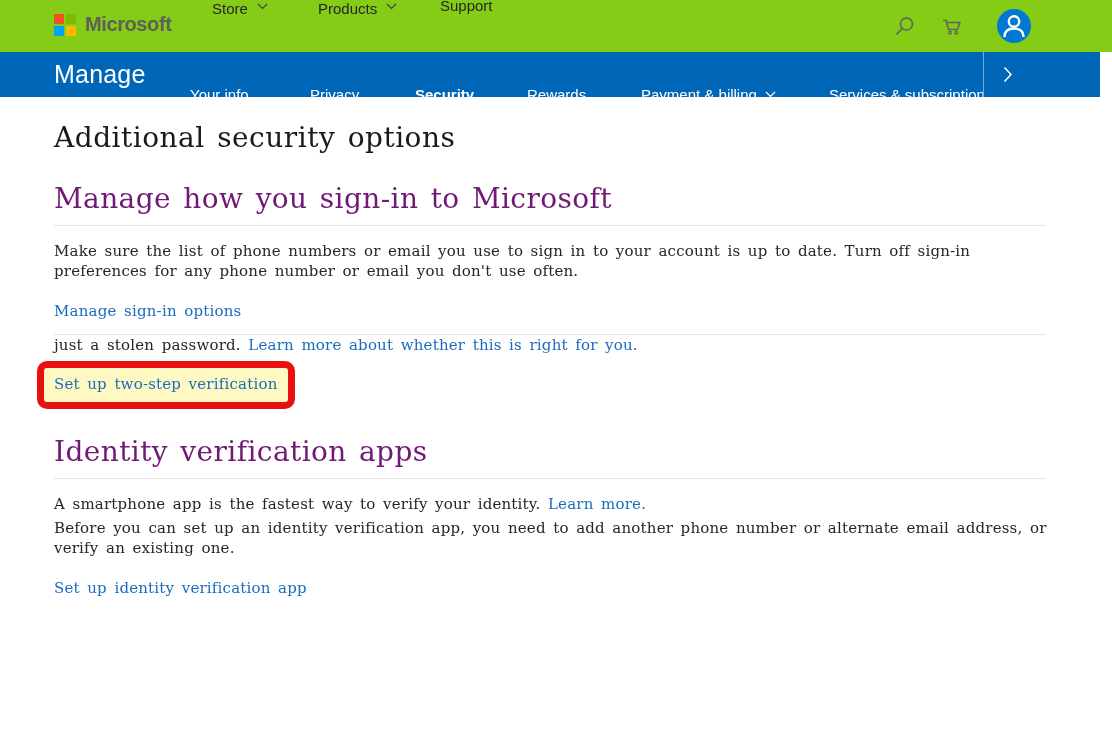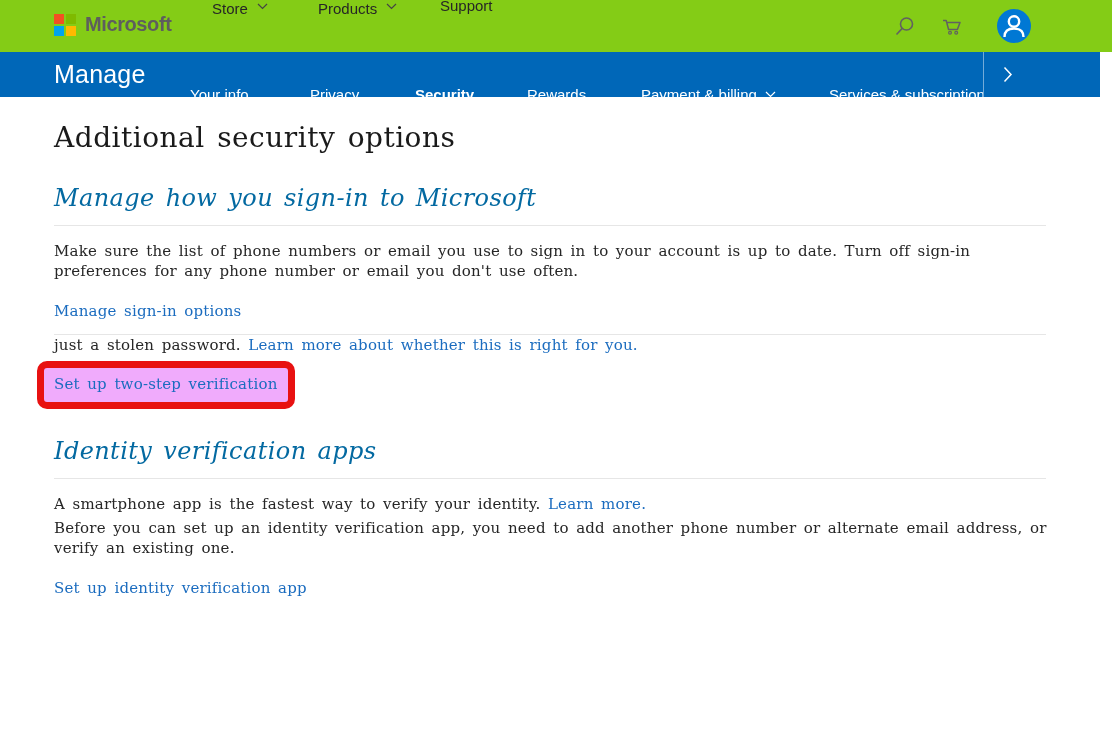--- a/index.html
+++ b/index.html
@@ -69,22 +69,22 @@
   
   .main { position: absolute; left: 54px; top: 97px; width: 992px; }
   h1.page-title {
     font-family: "DejaVu Serif", "Liberation Serif", serif;
     font-size: 28px; font-weight: 400; color: #1a1a1a;
     letter-spacing: 0.5px; word-spacing: 3px;
     margin-top: 21px; line-height: 40px;
   }
   h2.section-title {
     font-family: "DejaVu Serif", "Liberation Serif", serif;
-    font-size: 24px; font-weight: 400; color: #0369a1;
-    letter-spacing: 0.4px; word-spacing: 3px; line-height: 27px; font-style: italic;
+    font-size: 28px; font-weight: 400; color: #701a75;
+    letter-spacing: 0.4px; word-spacing: 3px; line-height: 27px;
   }
   .h2-1 { margin-top: 27px; }
   .h2-2 { margin-top: 47px; }
   .h2-3 { margin-top: 29px; }
   .rule { border: none; border-top: 1px solid #e6e6e6; height: 0; margin-top: 13px; }
   .body-text {
     font-family: "DejaVu Serif", "Liberation Serif", serif;
     font-size: 15px; color: #262626; line-height: 20px;
     word-spacing: 2.5px; letter-spacing: 0.2px; white-space: nowrap;
   }
@@ -92,21 +92,21 @@
   .mt-line  { margin-top: 0; }
   .mt-para2 { margin-top: 4px; }
   a.link, .link {
     color: #1b6cbf; text-decoration: none; cursor: pointer;
     font-family: "DejaVu Serif", "Liberation Serif", serif;
   }
   .link-row { margin-top: 20px; font-size: 15px; line-height: 20px; word-spacing: 2.5px; letter-spacing: 0.2px; }
   .highlight-box {
     display: inline-block; margin-top: 6px; margin-left: -17px;
     border: 7px solid #e81111; border-radius: 10px;
-    padding: 7px 10px 8px 10px; background: #f0abfc;
+    padding: 7px 10px 8px 10px; background: #fef9c3;
   }
   .highlight-box .link { font-size: 15px; line-height: 19px; word-spacing: 2.5px; letter-spacing: 0.2px; white-space: nowrap; }
 </style>
 </head>
 <body>
 
 <header class="top-bar">
 
   <div class="ms-logo">
     <div class="ms-squares">

